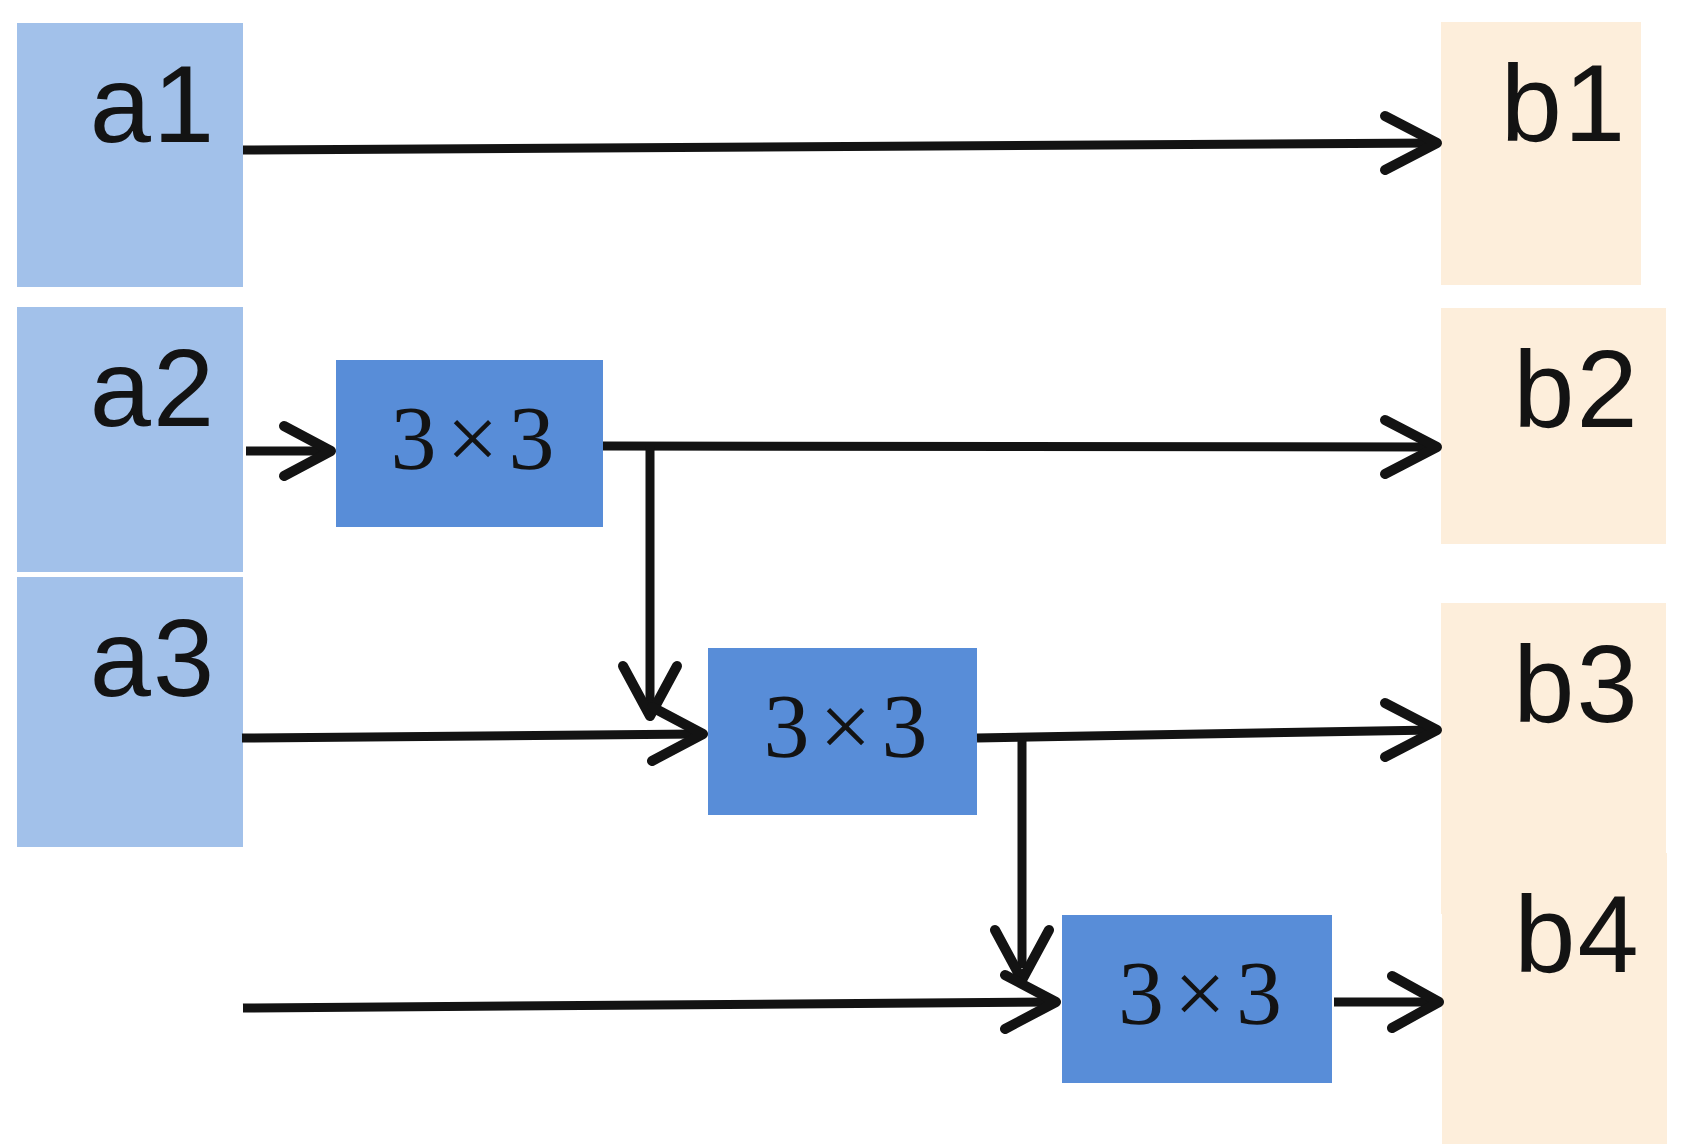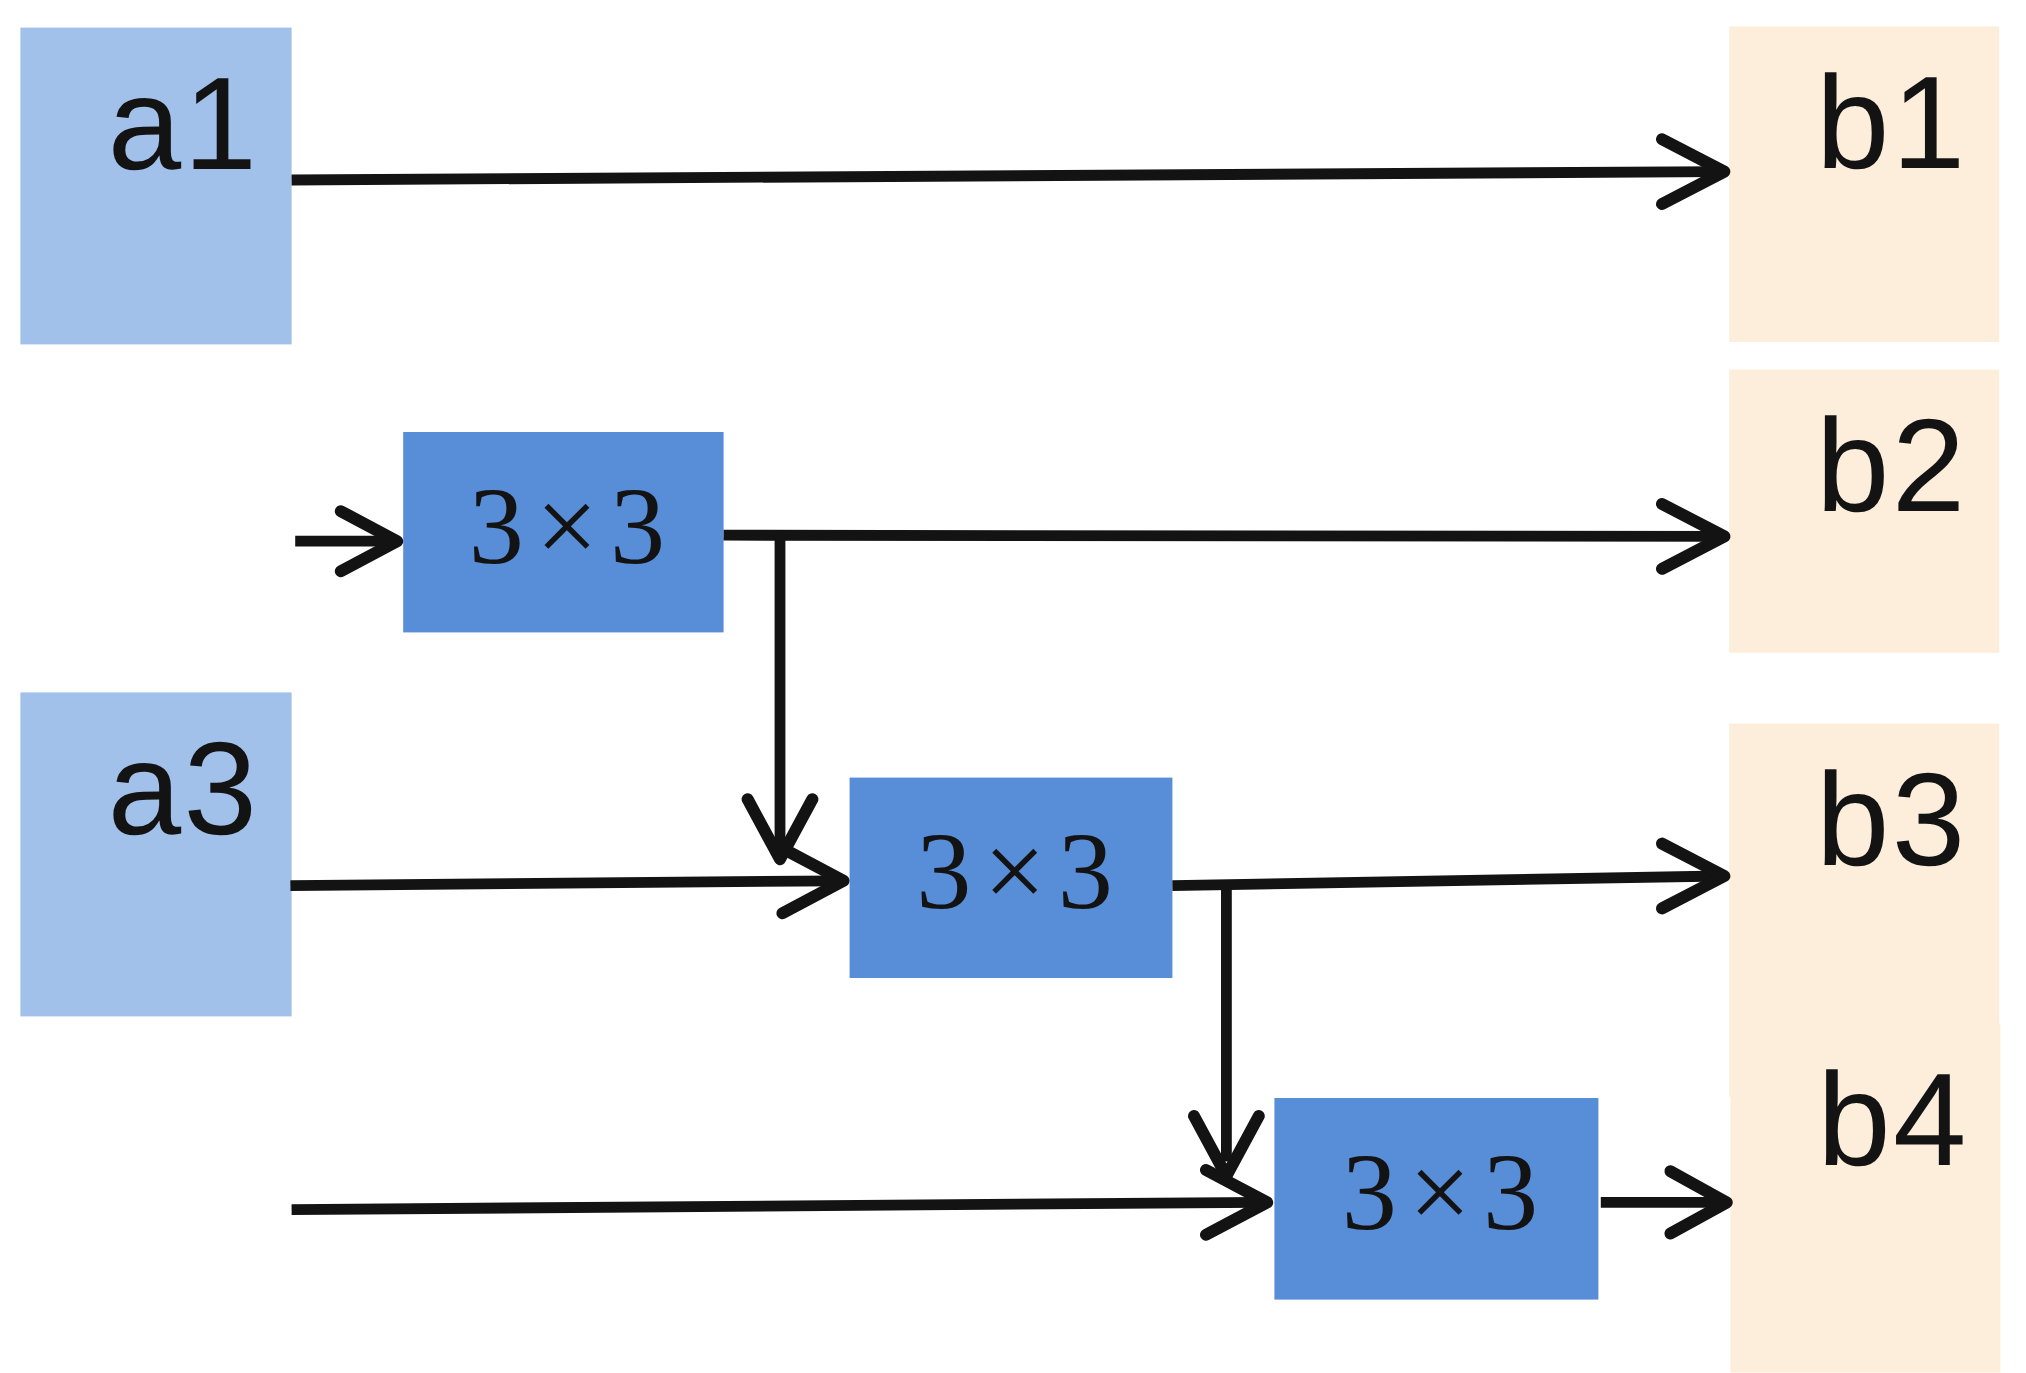--- a/index.html
+++ b/index.html
@@ -45,25 +45,28 @@
   svg.arrows .head{stroke:var(--arrow);stroke-width:10;fill:none;stroke-linecap:round;stroke-linejoin:round;}
 </style>
 </head>
 <body>
 
 <div class="canvas">
 
   <div class="node slice input" style="left:17px;top:23px;width:226px;height:264px">
     <span class="nlabel">a1</span>
   </div>
+  <div class="node slice input" style="left:17px;top:307px;width:226px;height:265px">
+    <span class="nlabel">a2</span>
+  </div>
   <div class="node slice input" style="left:17px;top:577px;width:226px;height:270px">
     <span class="nlabel">a3</span>
   </div>
 
-  <div class="node slice output" style="left:1441px;top:22px;width:225px;height:263px">
+  <div class="node slice output" style="left:1441px;top:22px;width:200px;height:263px">
     <span class="nlabel">b1</span>
   </div>
   <div class="node slice output" style="left:1441px;top:308px;width:225px;height:236px">
     <span class="nlabel">b2</span>
   </div>
   <div class="node slice output" style="left:1441px;top:603px;width:225px;height:311px">
     <span class="nlabel">b3</span>
   </div>
   <div class="node slice output" style="left:1442px;top:853px;width:225px;height:319px">
     <span class="nlabel">b4</span>

